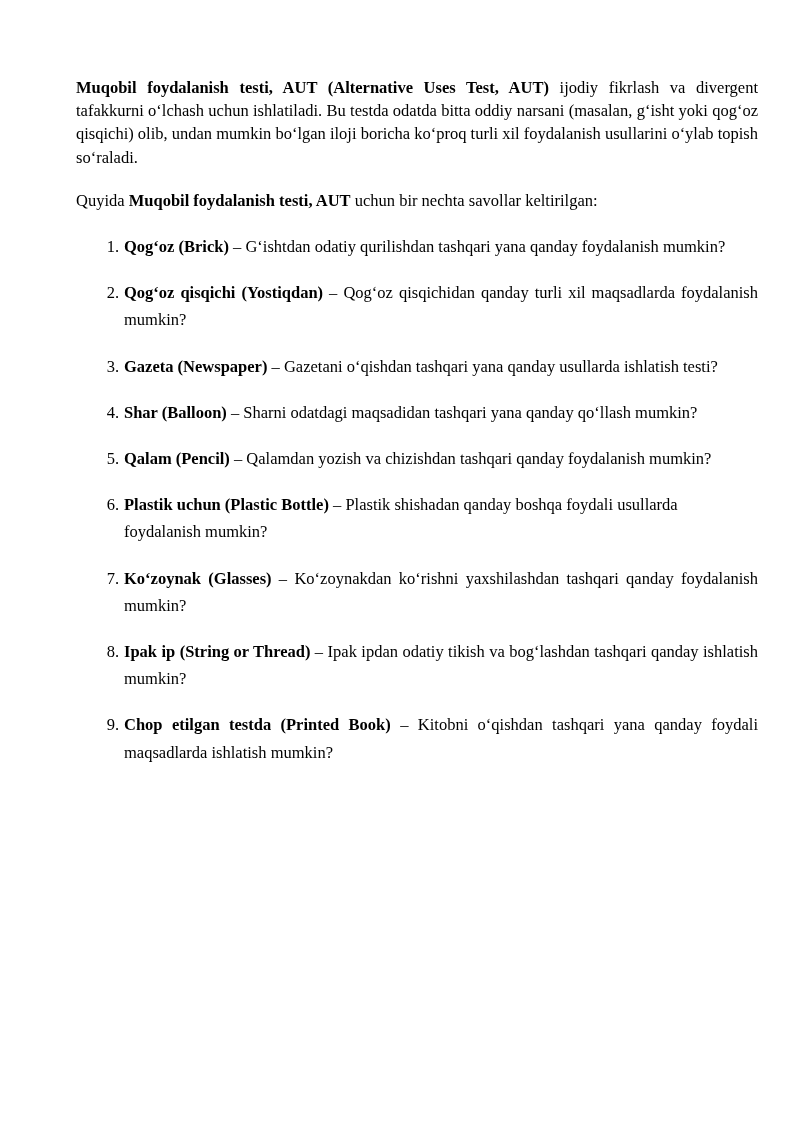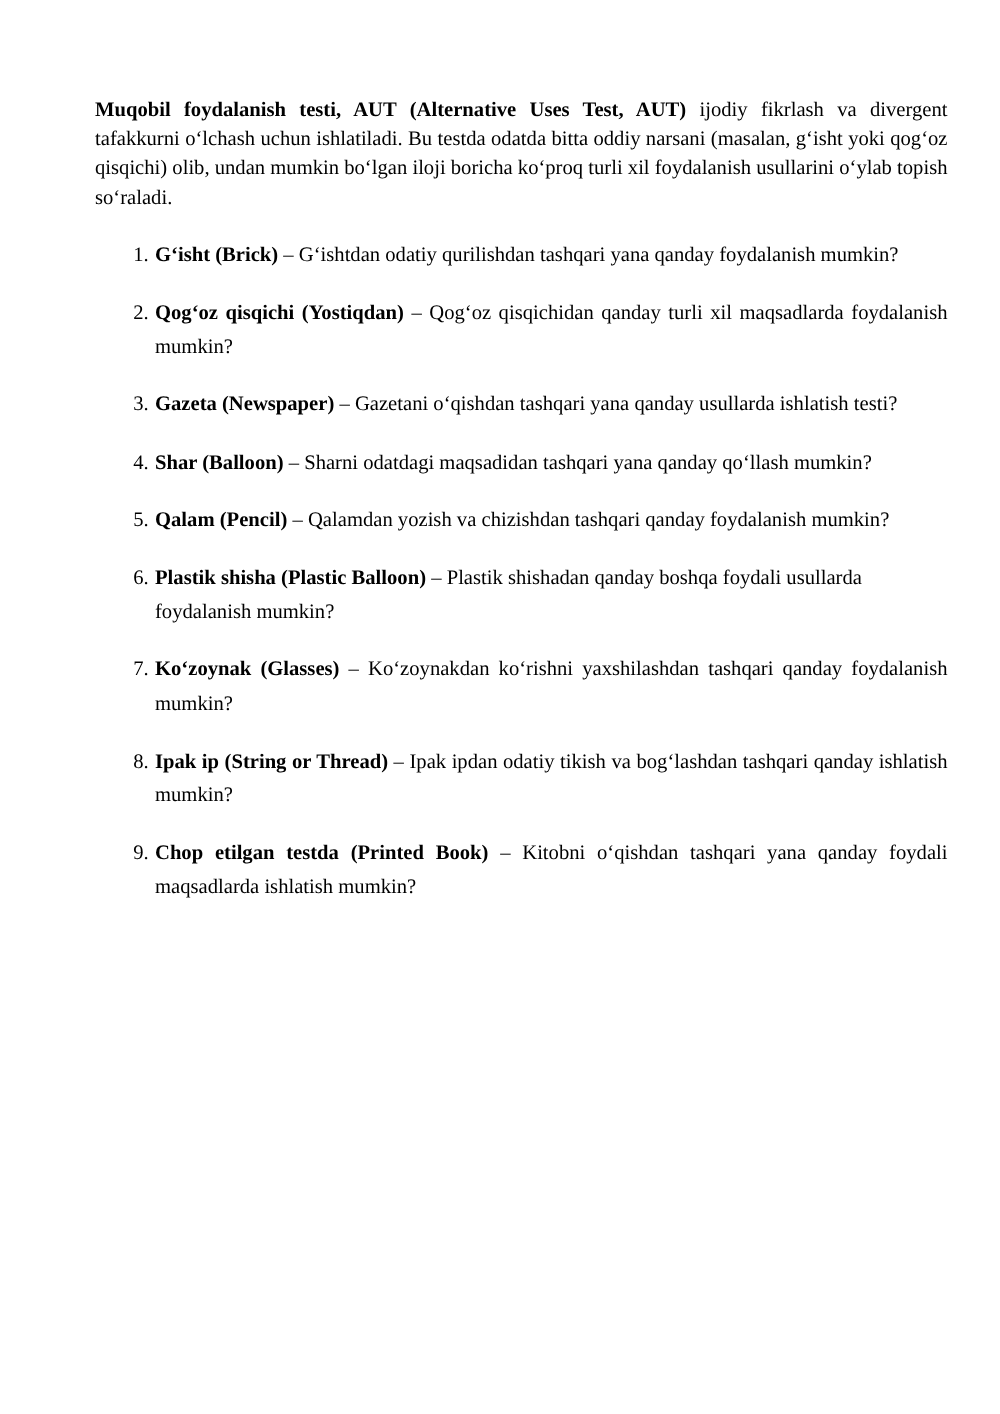--- a/index.html
+++ b/index.html
@@ -99,27 +99,28 @@
   }
 </style>
 </head>
 <body style="background: rgb(255, 255, 255); color: rgb(0, 0, 0);">
 
 <div class="page" style="background: rgb(255, 255, 255); border-radius: 29px;">
   <div class="doc-body">
 
     <p class="para"><span class="b">Muqobil foydalanish testi, AUT (Alternative Uses Test, AUT)</span><span> ijodiy fikrlash va divergent tafakkurni oʻlchash uchun ishlatiladi. Bu testda odatda bitta oddiy narsani (masalan, gʻisht yoki qogʻoz qisqichi) olib, undan mumkin boʻlgan iloji boricha koʻproq turli xil foydalanish usullarini oʻylab topish soʻraladi.</span></p>
 
+    <p class="para intro-para"><span>Quyida </span><span class="b">Muqobil foydalanish testi, AUT</span><span> uchun bir nechta savollar keltirilgan:</span></p>
 
     <ol class="question-list">
-        <li><span class="li-num">1.</span><span class="q-term">Gʻisht (Brick)</span><span class="dash"> – </span><span>Gʻishtdan odatiy qurilishdan tashqari yana qanday foydalanish mumkin?</span></li>
+        <li><span class="li-num">1.</span><span class="q-term">Qogʻoz (Brick)</span><span class="dash"> – </span><span>Gʻishtdan odatiy qurilishdan tashqari yana qanday foydalanish mumkin?</span></li>
         <li><span class="li-num">2.</span><span class="q-term">Qogʻoz qisqichi (Yostiqdan)</span><span class="dash"> – </span><span>Qogʻoz qisqichidan qanday turli xil maqsadlarda foydalanish mumkin?</span></li>
         <li class="natural"><span class="li-num">3.</span><span class="q-term">Gazeta (Newspaper)</span><span class="dash"> – </span><span>Gazetani oʻqishdan tashqari yana qanday usullarda ishlatish testi?</span></li>
         <li><span class="li-num">4.</span><span class="q-term">Shar (Balloon)</span><span class="dash"> – </span><span>Sharni odatdagi maqsadidan tashqari yana qanday qoʻllash mumkin?</span></li>
         <li><span class="li-num">5.</span><span class="q-term">Qalam (Pencil)</span><span class="dash"> – </span><span>Qalamdan yozish va chizishdan tashqari qanday foydalanish mumkin?</span></li>
-        <li class="natural"><span class="li-num">6.</span><span class="q-term">Plastik shisha (Plastic Balloon)</span><span class="dash"> – </span><span>Plastik shishadan qanday boshqa foydali usullarda foydalanish mumkin?</span></li>
+        <li class="natural"><span class="li-num">6.</span><span class="q-term">Plastik uchun (Plastic Bottle)</span><span class="dash"> – </span><span>Plastik shishadan qanday boshqa foydali usullarda foydalanish mumkin?</span></li>
         <li><span class="li-num">7.</span><span class="q-term">Koʻzoynak (Glasses)</span><span class="dash"> – </span><span>Koʻzoynakdan koʻrishni yaxshilashdan tashqari qanday foydalanish mumkin?</span></li>
         <li><span class="li-num">8.</span><span class="q-term">Ipak ip (String or Thread)</span><span class="dash"> – </span><span>Ipak ipdan odatiy tikish va bogʻlashdan tashqari qanday ishlatish mumkin?</span></li>
         <li><span class="li-num">9.</span><span class="q-term">Chop etilgan testda (Printed Book)</span><span class="dash"> – </span><span>Kitobni oʻqishdan tashqari yana qanday foydali maqsadlarda ishlatish mumkin?</span></li>
       </ol>
 
   </div>
 </div>
 
 </body></html>

